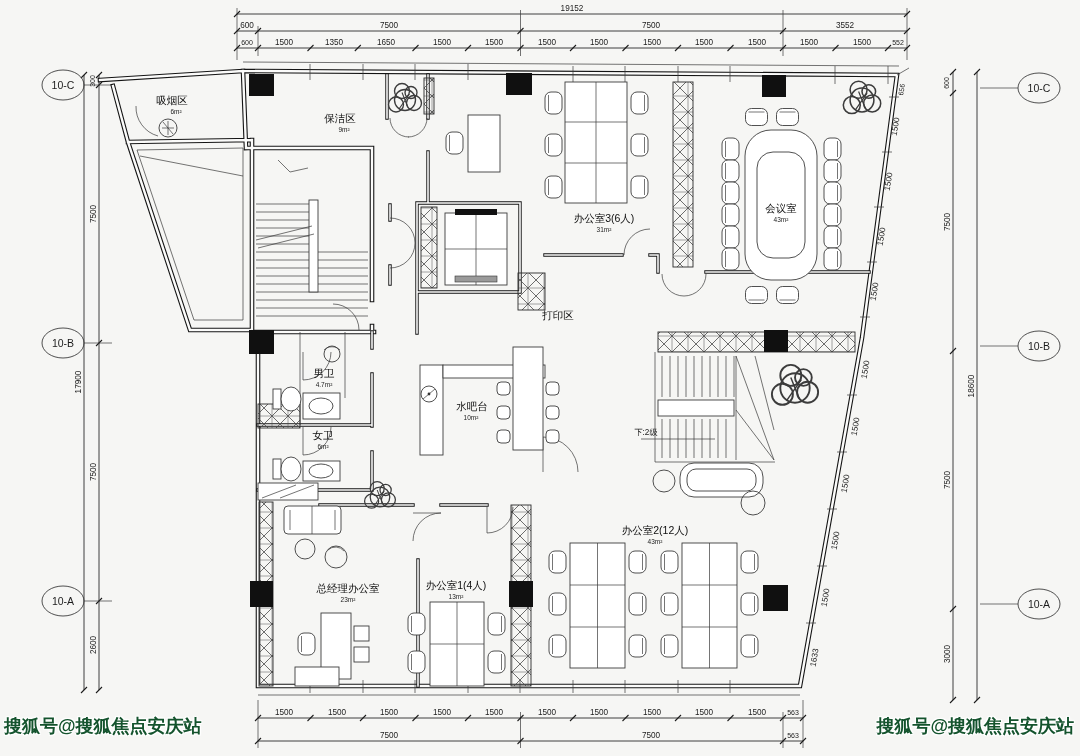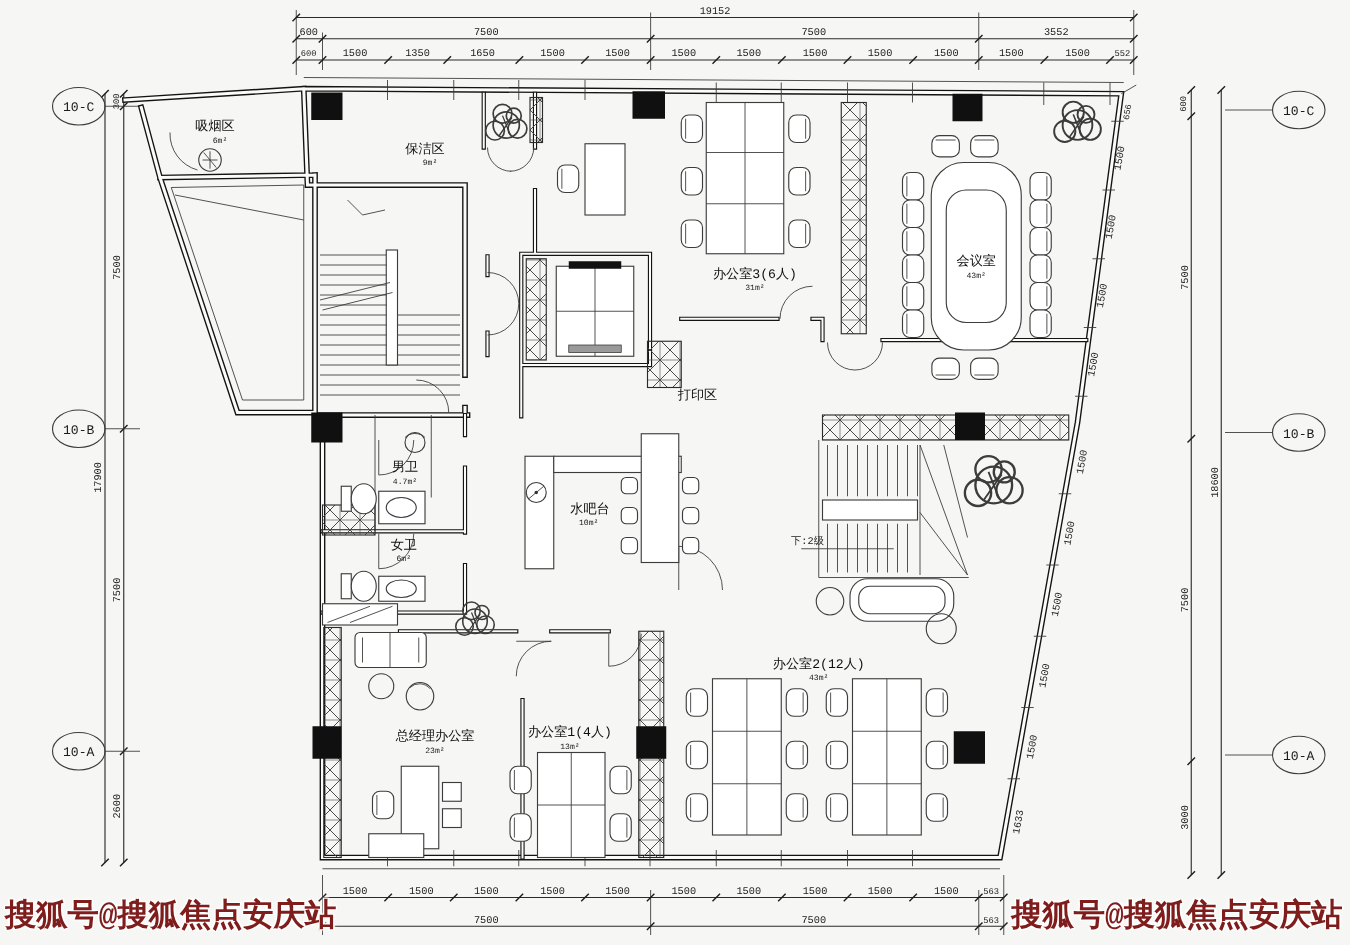--- a/index.html
+++ b/index.html
@@ -1,35 +1,35 @@
 <!DOCTYPE html>
 <html><head>
 <meta charset="utf-8">
 <style>
   html,body{margin:0;padding:0;background:#e8e8e6;}
   .page{position:relative;width:1080px;height:756px;background:#f6f6f4;overflow:hidden;
-        font-family:Liberation Mono, monospace;}
+        font-family:Liberation Sans, sans-serif;}
   svg{position:absolute;left:0;top:0;}
   .ln{stroke:#2a2a2a;stroke-width:0.9;fill:none;}
   .thin{stroke:#3a3a3a;stroke-width:0.7;fill:none;}
   .wallA{stroke:#141414;stroke-width:4.6;fill:none;stroke-linecap:square;}
   .wallB{stroke:#fbfbfa;stroke-width:2.4;fill:none;stroke-linecap:square;}
   .iwallA{stroke:#141414;stroke-width:3.4;fill:none;stroke-linecap:square;}
   .iwallB{stroke:#fbfbfa;stroke-width:1.6;fill:none;stroke-linecap:square;}
   .furn{stroke:#3c3c3c;stroke-width:0.9;fill:#ffffff;}
   .furn2{stroke:#3c3c3c;stroke-width:0.9;fill:none;}
   .dim{font-size:8.2px;fill:#1c1c1c;text-anchor:middle;}
   .dimS{font-size:7px;}
   .room{font-size:10.5px;fill:#0f0f0f;text-anchor:middle;}
   .area{font-size:6.5px;fill:#222;text-anchor:middle;}
   .bub{font-size:10.5px;fill:#1c1c1c;text-anchor:middle;}
   .tick{stroke:#1c1c1c;stroke-width:1.1;}
   .col{fill:#101010;stroke:none;}
   .hatch{fill:url(#xh);stroke:#2b2b2b;stroke-width:0.9;}
-  .watermark{position:absolute;bottom:8px;font-size:25px;font-weight:700;color:#7f1d1d;
+  .watermark{position:absolute;bottom:18px;font-size:18px;font-weight:700;color:#14532d;
      letter-spacing:0px;white-space:nowrap;
      text-shadow:0 0 2px #fff,0 0 4px #fff,1px 1px 0 #fff,-1px -1px 0 #fff,1px -1px 0 #fff,-1px 1px 0 #fff;}
   .wm-left{left:4px;}
   .wm-right{right:6px;}
 </style>
 </head>
 <body>
 
 <div class="page">
 <svg width="1080" height="756" viewBox="0 0 1080 756">

